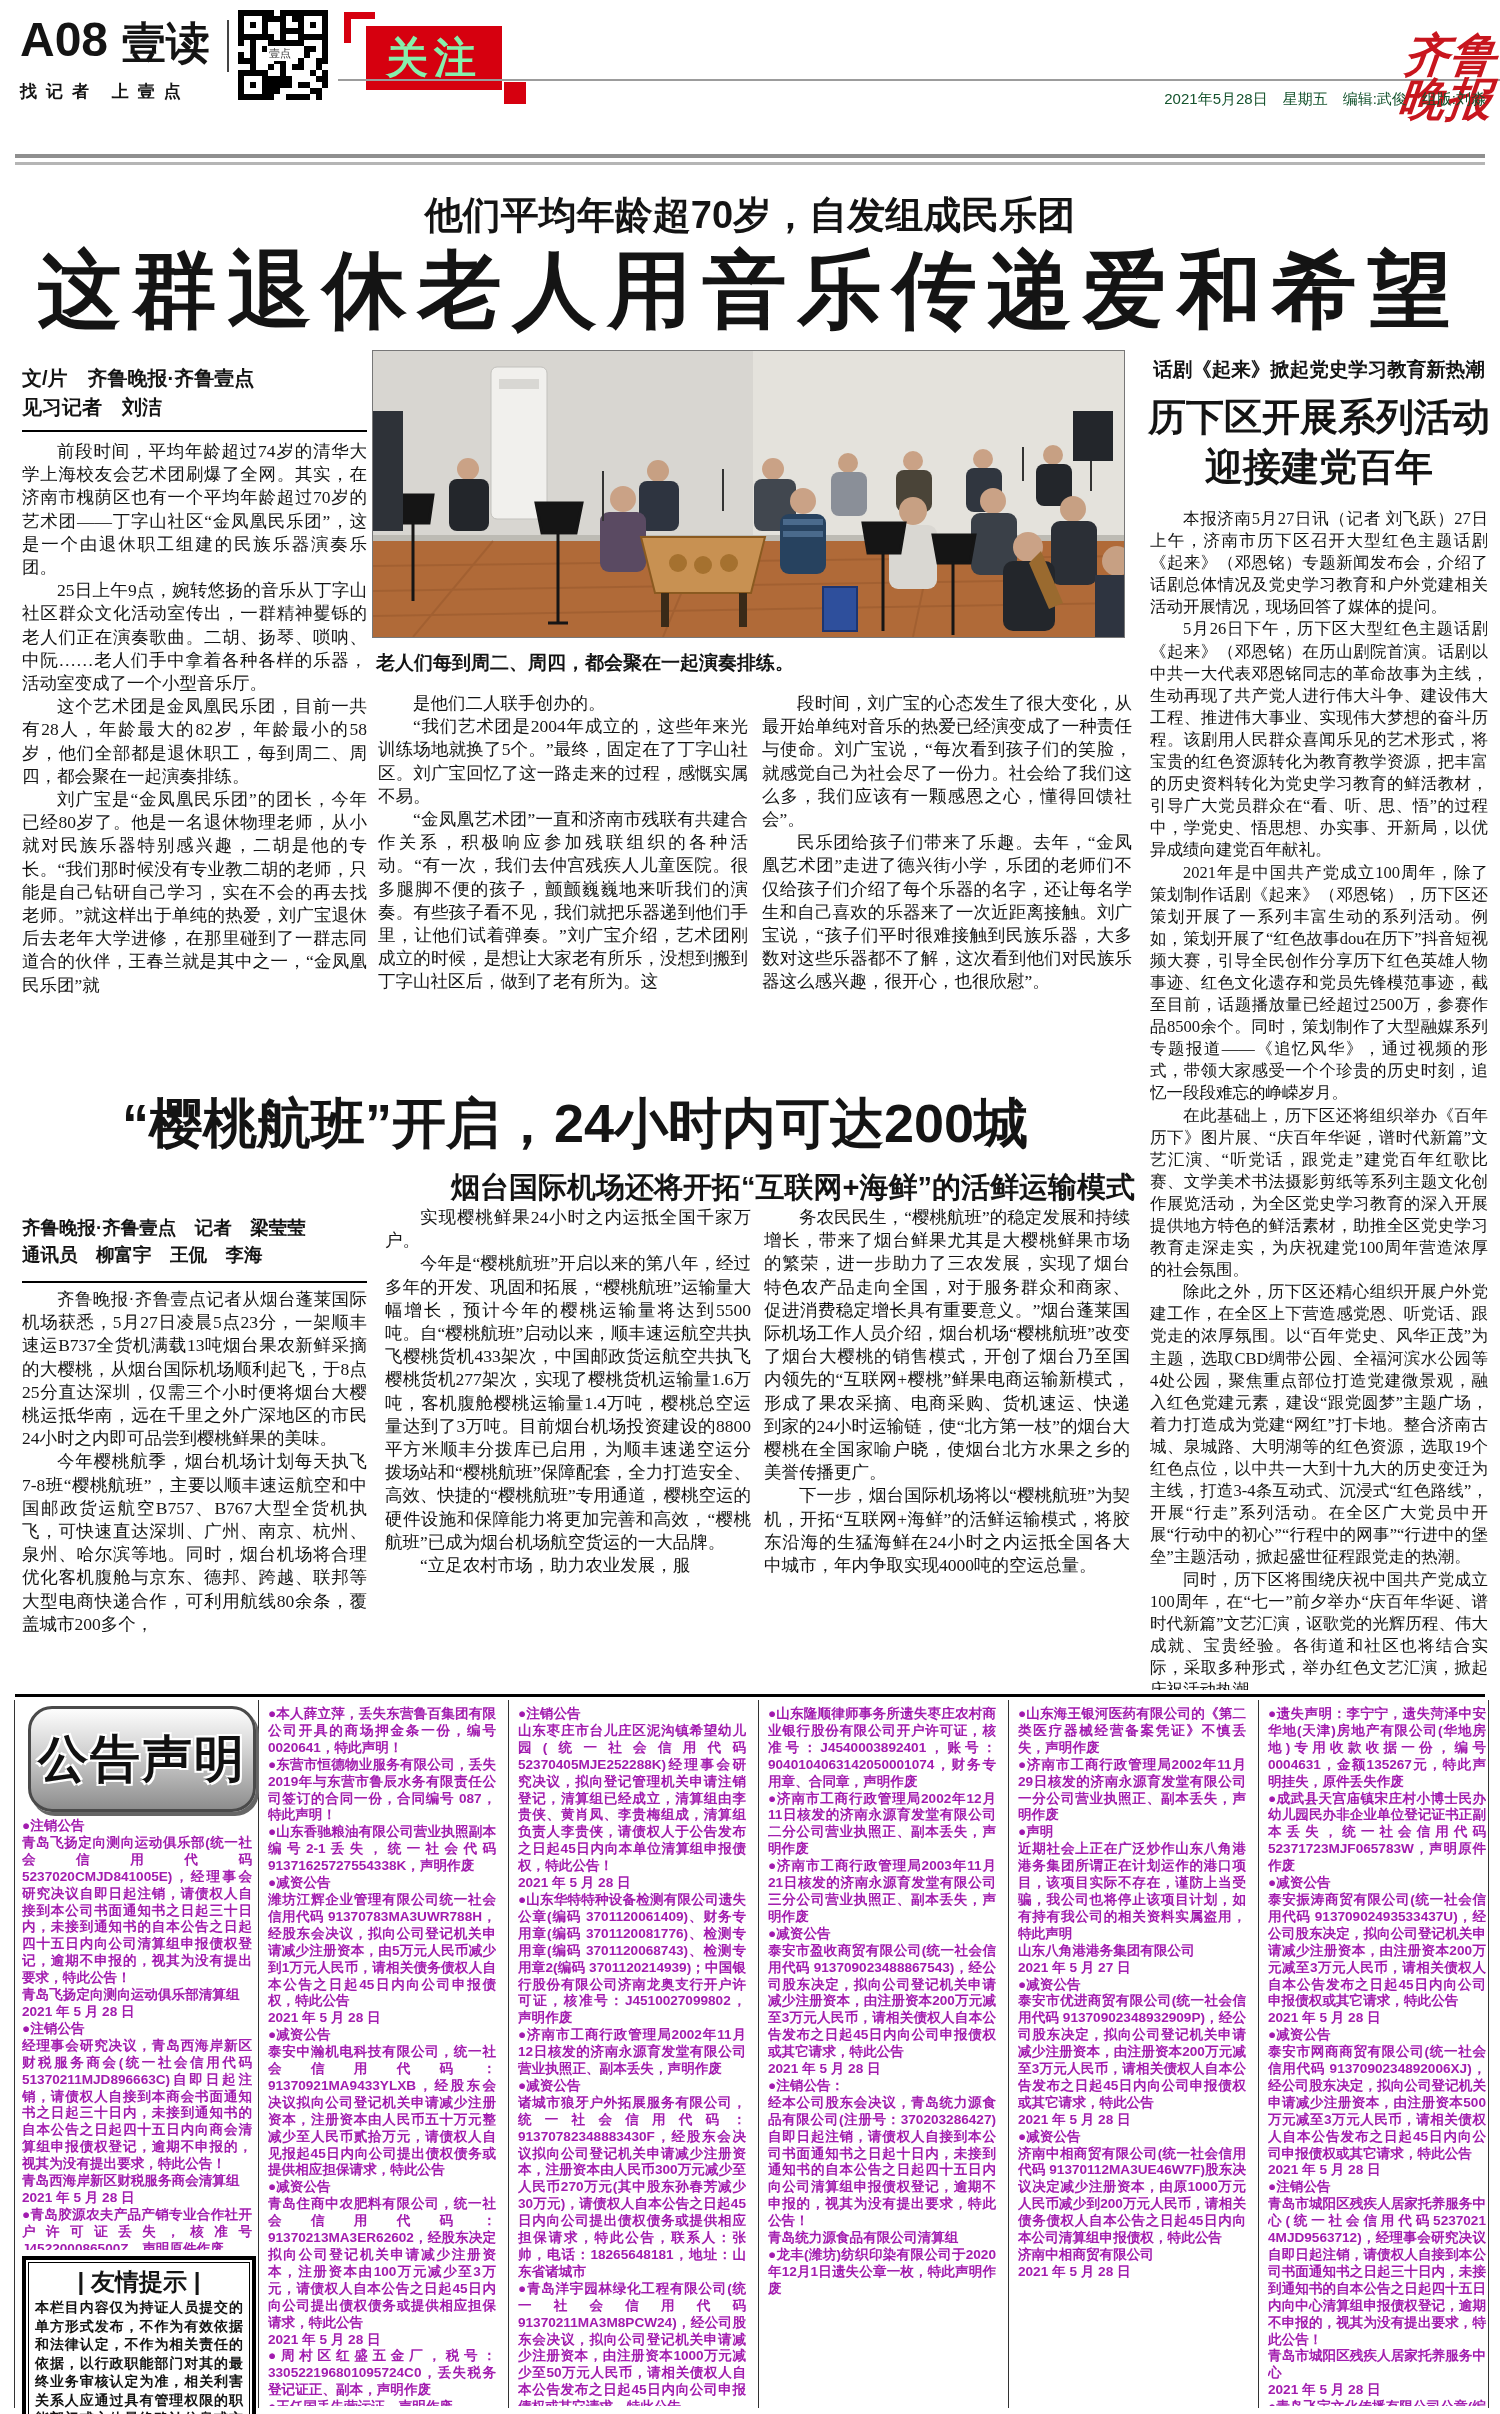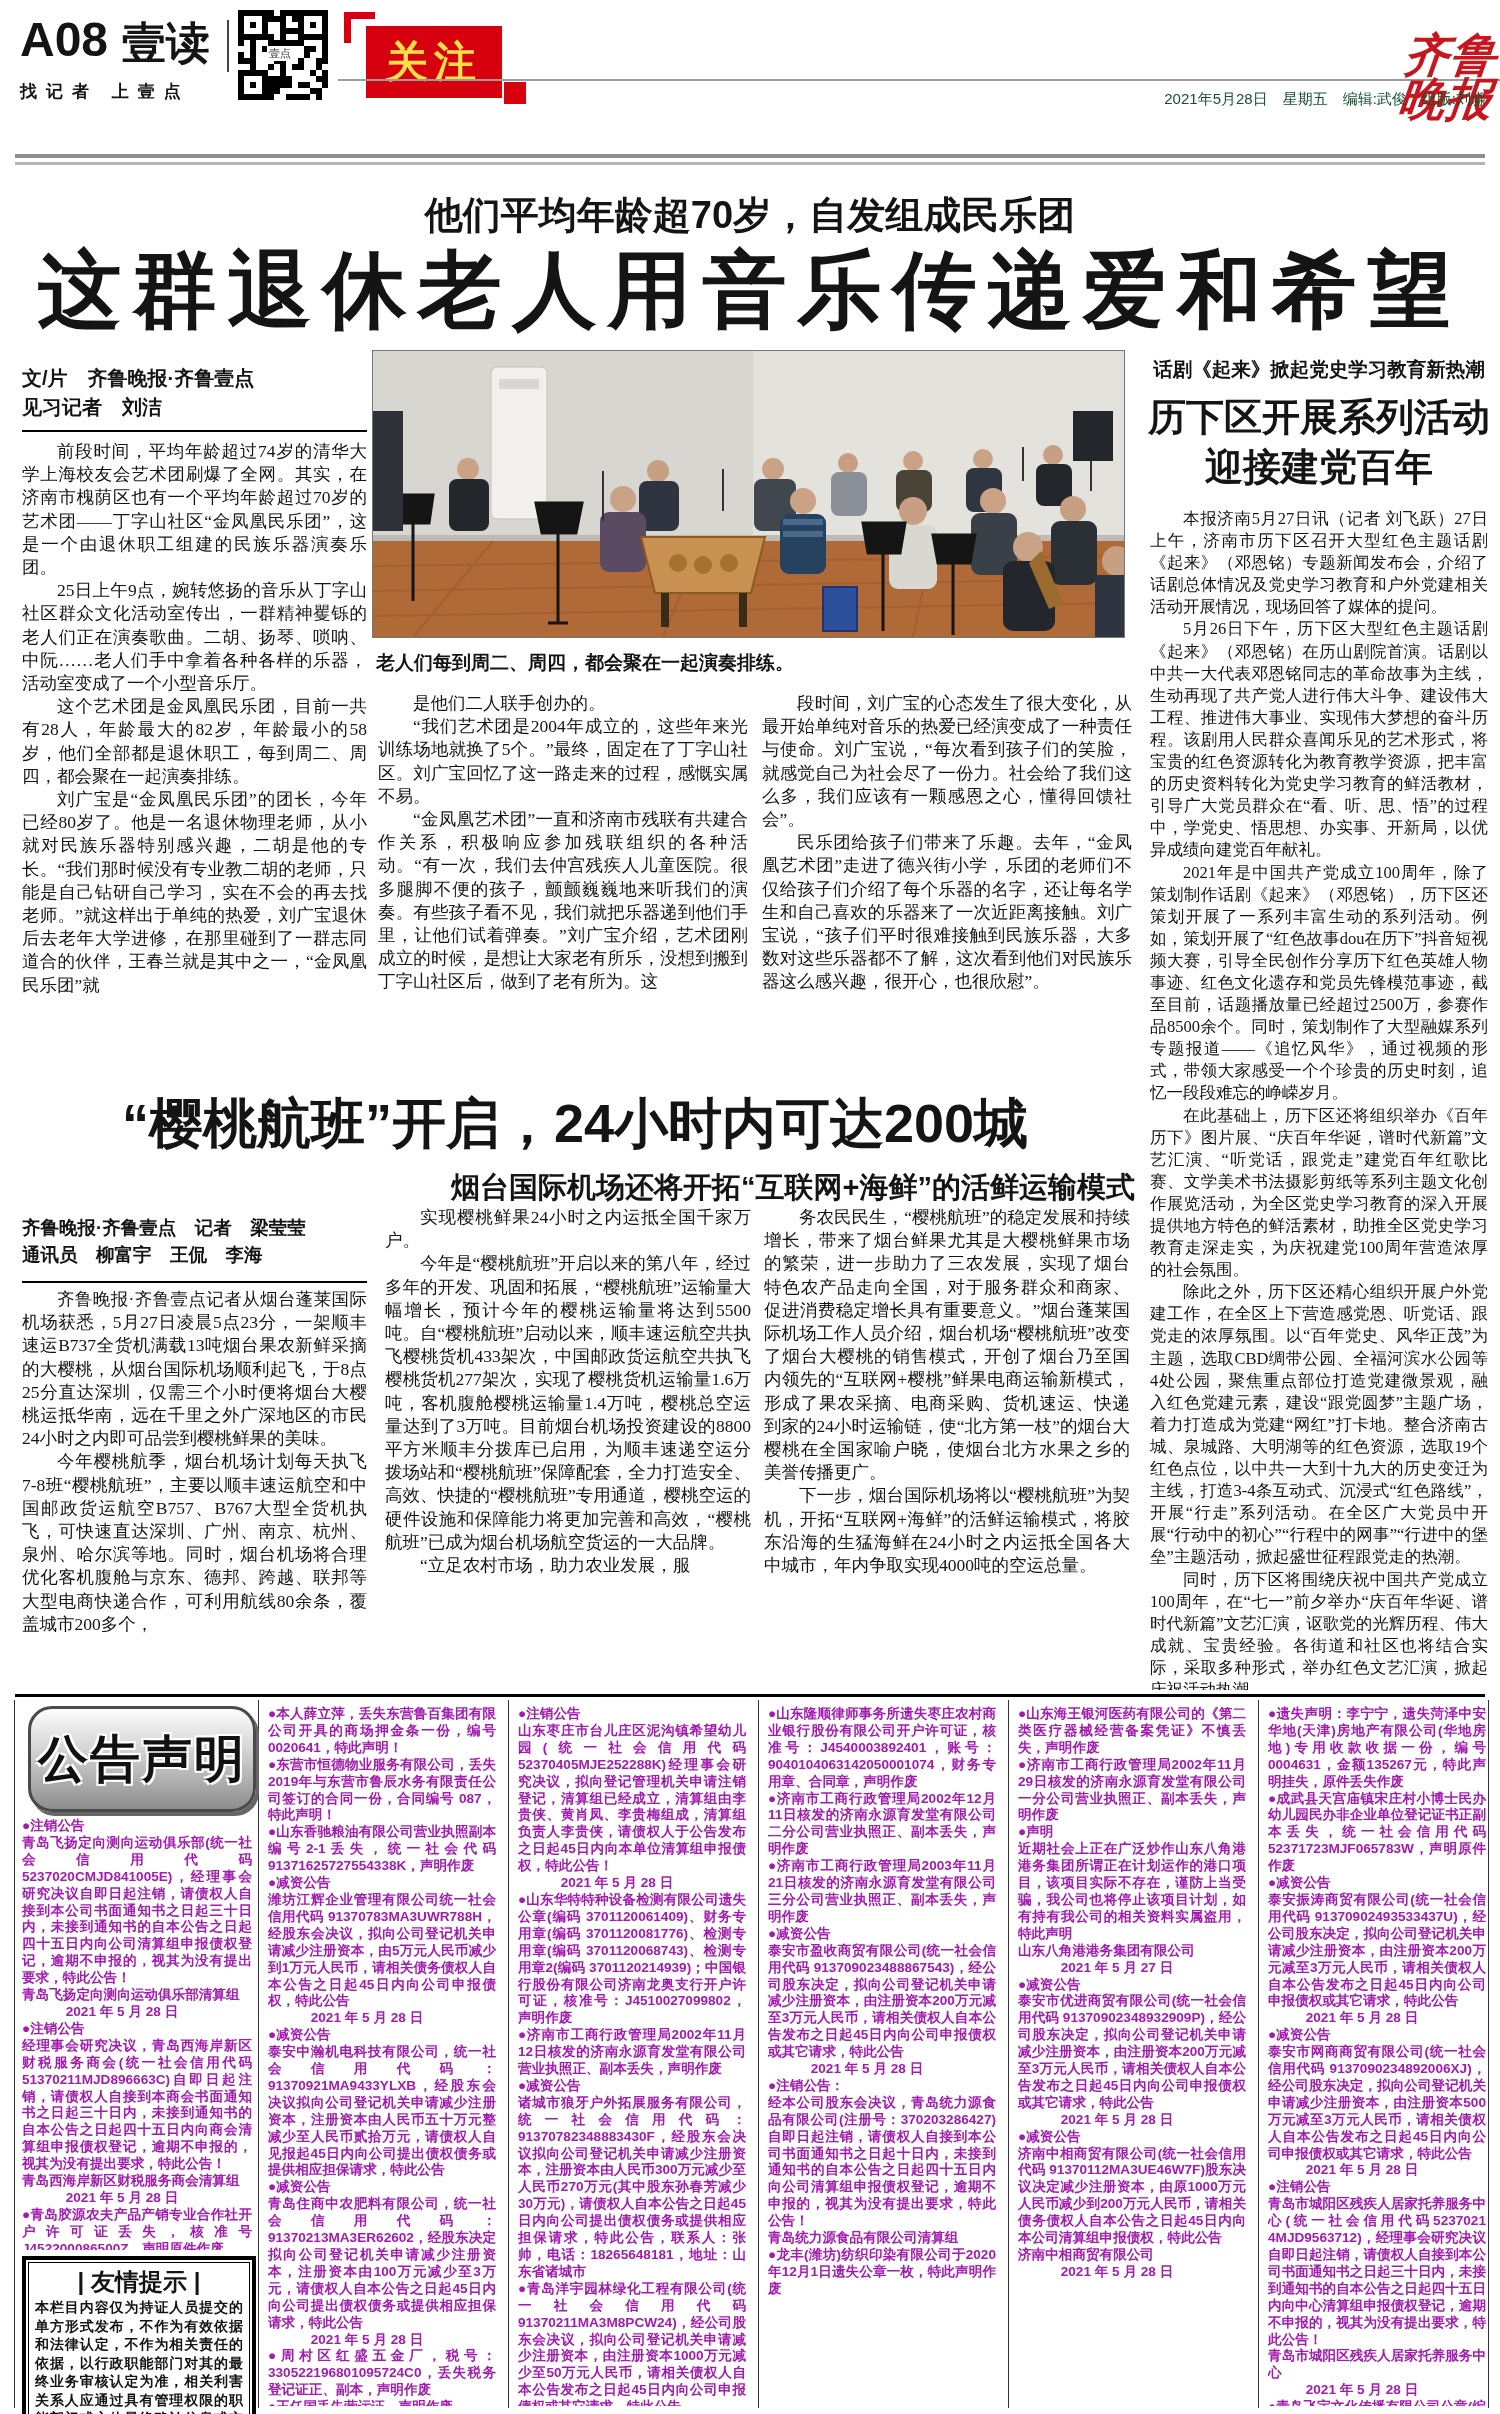--- a/index.html
+++ b/index.html
@@ -7,21 +7,21 @@
   .abs{position:absolute}
 
   
   .pageno{left:20px;top:12px;font-size:48px;font-weight:900;font-family:"Liberation Sans",sans-serif}
   .secttl{left:122px;top:14px;font-size:44px;font-weight:700;font-family:"Liberation Serif",serif}
   .hdiv{left:227px;top:20px;width:2px;height:52px;background:#444}
   .slogan{left:20px;top:80px;font-size:17px;font-weight:600;letter-spacing:9px;font-family:"Liberation Sans",sans-serif}
   .qr{left:238px;top:10px;width:90px;height:90px}
   .qrlab{position:absolute;left:29px;top:36px;background:#fff;color:#333;font-size:11px;padding:0 2px;font-family:"Liberation Sans",sans-serif}
   .badge-deco1{left:344px;top:12px;width:24px;height:24px;border:7px solid #d6000f;border-right:none;border-bottom:none}
-  .badge{left:366px;top:26px;width:136px;height:72px;background:#d6000f;color:#fde047;font-size:42px;font-weight:700;letter-spacing:6px;display:flex;align-items:center;justify-content:center;font-family:"Liberation Sans",sans-serif}
+  .badge{left:366px;top:26px;width:136px;height:64px;background:#d6000f;color:#86efac;font-size:42px;font-weight:700;letter-spacing:6px;display:flex;align-items:center;justify-content:center;font-family:"Liberation Sans",sans-serif}
   .badge-deco2{left:504px;top:82px;width:22px;height:22px;background:#d6000f}
   .hrule{left:338px;top:79px;width:1162px;height:2px;background:#9c9c9c}
   .masthead{left:1370px;top:34px;width:125px;font-size:46px;line-height:44px;color:#c8161e;font-weight:900;font-style:italic;letter-spacing:1px;font-family:"Liberation Serif",serif;text-align:right;transform:skewX(-6deg)}
   .dateline{right:14px;top:90px;font-size:15px;font-family:"Liberation Sans",sans-serif;color:#14532d}
   .thickrule{left:15px;top:154px;width:1470px;height:4px;border-top:4px solid #8f8f8f;border-bottom:3px solid #b5b5b5}
 
   
   .main-kicker{left:0;top:190px;width:1500px;text-align:center;font-size:38px;font-weight:700;font-family:"Liberation Sans",sans-serif}
   .main-headline{left:15px;top:244px;width:1470px;text-align:center;font-size:84px;line-height:1.1;font-weight:900;letter-spacing:11px;white-space:nowrap;font-family:"Liberation Sans",sans-serif}
   .byline{left:22px;top:364px;width:345px;font-size:20px;font-weight:700;line-height:29px;font-family:"Liberation Sans",sans-serif;border-bottom:2px solid #000;padding-bottom:8px}
@@ -46,21 +46,21 @@
   .c-col1{left:22px;top:1288px;width:345px;height:372px;font-size:17.5px;line-height:23.2px}
   .c-col2{left:385px;top:1206px;width:366px;height:456px;font-size:17.5px;line-height:23.2px}
   .c-col3{left:764px;top:1206px;width:366px;height:456px;font-size:17.5px;line-height:23.2px}
 
   
   .ads-toprule{left:15px;top:1694px;width:1470px;height:3px;background:#000}
   .vrule{top:1700px;width:1px;height:708px;background:#333}
   .ads-logo{left:28px;top:1706px;width:222px;height:100px;border:3px solid #4a4a4a;border-radius:24px;background:linear-gradient(180deg,#fdfdfd 0%,#cfcfcf 45%,#8d8d8d 100%);box-shadow:3px 4px 0 #666;display:flex;align-items:center;justify-content:center;font-size:50px;font-weight:900;letter-spacing:2px;font-family:"Liberation Sans",sans-serif;color:#111;text-shadow:2px 2px 0 #fff,-2px -2px 0 #fff,2px -2px 0 #fff,-2px 2px 0 #fff}
   .adcol{position:absolute;top:1706px;height:700px;overflow:hidden;text-align:justify;font-family:"Liberation Sans",sans-serif;font-size:13.6px;line-height:16.9px;font-weight:600;color:#a21caf}
   .adcol p{margin:0}
-  .adcol .ad-date{text-align:center;padding-right:30px}
+  .adcol .ad-date{text-align:left;padding-right:30px}
   .adc1{left:22px;top:1818px;width:230px;height:432px}
   .adc2{left:268px;width:228px}
   .adc3{left:518px;width:228px}
   .adc4{left:768px;width:228px}
   .adc5{left:1018px;width:228px}
   .adc6{left:1268px;width:218px}
   .tip{left:22px;top:2256px;width:222px;border:4px solid #000;padding:2px;background:#fff}
   .tip-inner{border:1px solid #000;padding:3px 6px 6px}
   .tip-title{text-align:center;font-size:24px;font-weight:900;font-family:"Liberation Sans",sans-serif}
   .tip-body{font-size:14px;font-weight:700;line-height:18.5px;text-align:justify;font-family:"Liberation Sans",sans-serif}

